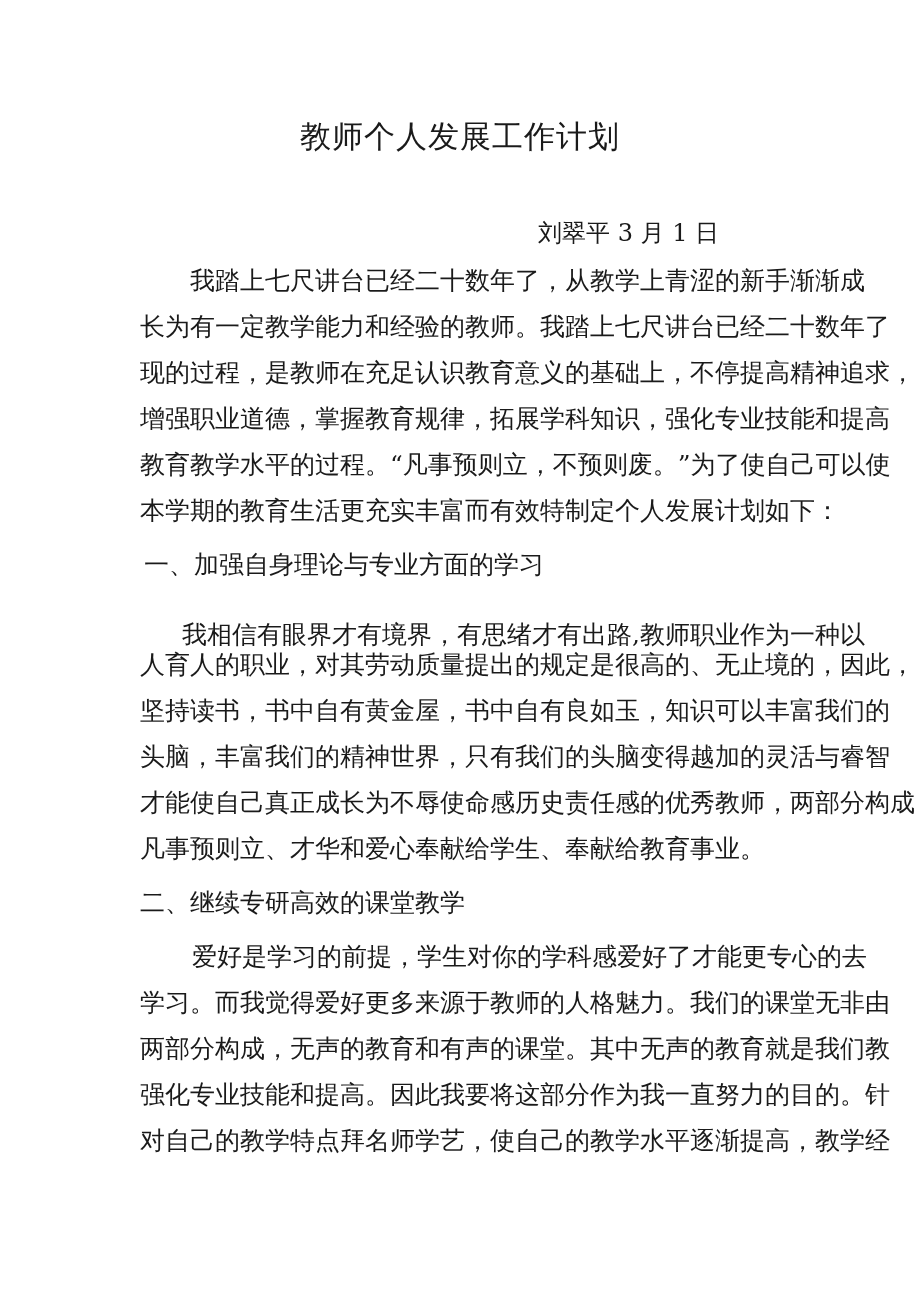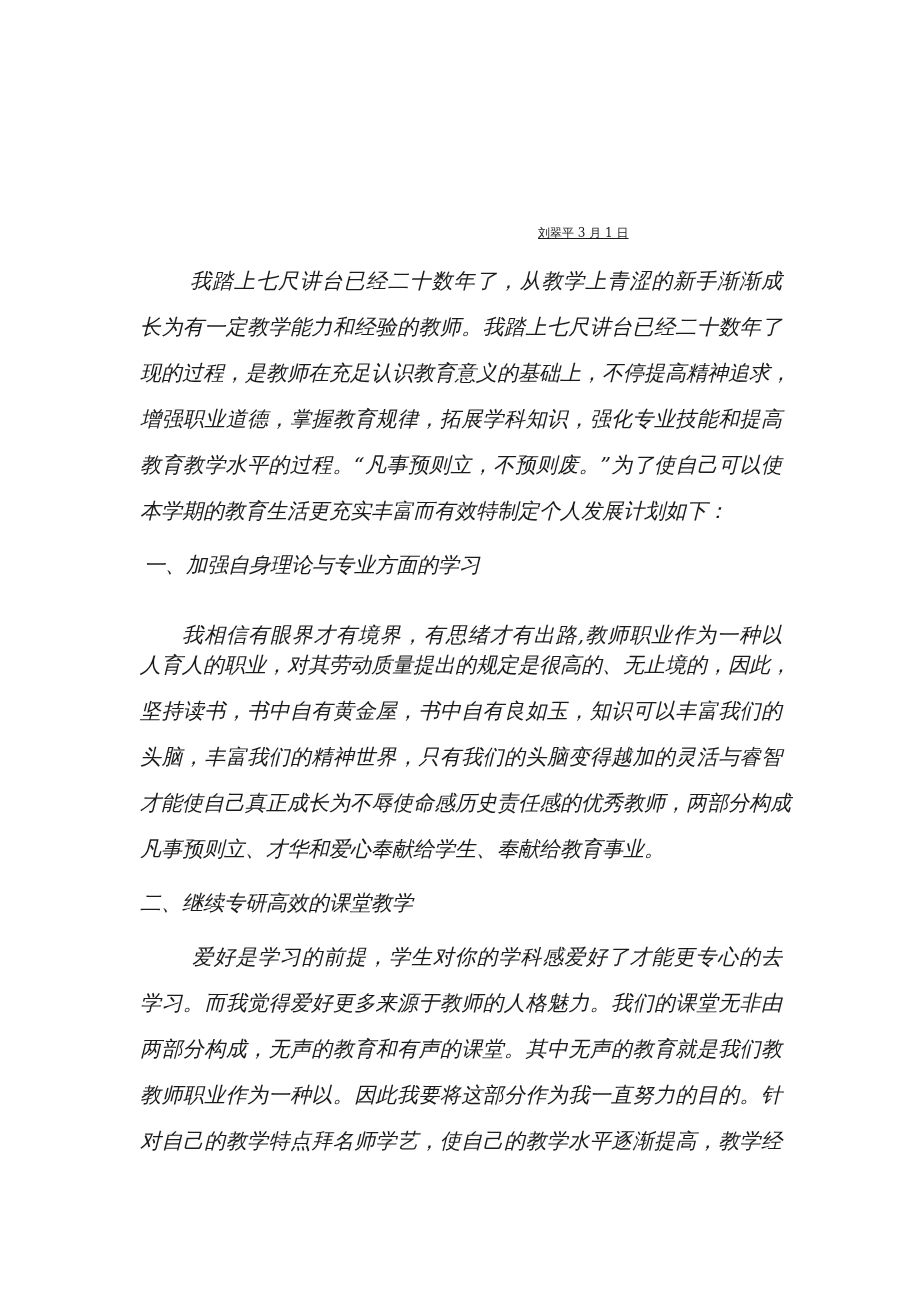--- a/index.html
+++ b/index.html
@@ -9,49 +9,50 @@
     color: #1a1a1a;
   }
   .page { position: absolute; left: 0; top: 0; width: 920px; height: 1302px; }
   .title {
     position: absolute; left: 0; top: 114px; width: 920px;
     text-align: center; font-size: 31px; letter-spacing: 1px; line-height: 44px;
     color: #1a1a1a;
   }
   .byline {
     position: absolute; left: 538px; top: 218px;
-    font-size: 12px; line-height: 30px; white-space: nowrap; text-decoration: underline;
+    font-size: 24px; line-height: 30px; white-space: nowrap;
   }
   .line {
     position: absolute; left: 140px; width: 642px;
-    font-size: 21px; line-height: 30px; white-space: nowrap;
-    text-align: justify; text-align-last: justify; font-style: italic;
+    font-size: 25px; line-height: 30px; white-space: nowrap;
+    text-align: justify; text-align-last: justify;
   }
   .line.last { text-align-last: left; }
   .line.heading { text-align-last: left; }
 </style>
 </head>
 <body>
 
 <div class="page">
+  <div class="title">教师个人发展工作计划</div>
   <div class="byline">刘翠平 3 月 1 日</div>
   <div id="body-lines">
       <div class="line" style="top: 266px; left: 190px; width: 592px;">我踏上七尺讲台已经二十数年了，从教学上青涩的新手渐渐成</div>
       <div class="line" style="top: 312px; left: 140px; width: 642px;">长为有一定教学能力和经验的教师。我踏上七尺讲台已经二十数年了</div>
       <div class="line" style="top: 358px; left: 140px; width: 642px;">现的过程，是教师在充足认识教育意义的基础上，不停提高精神追求，</div>
       <div class="line" style="top: 404px; left: 140px; width: 642px;">增强职业道德，掌握教育规律，拓展学科知识，强化专业技能和提高</div>
       <div class="line" style="top: 450px; left: 140px; width: 642px;">教育教学水平的过程。“凡事预则立，不预则废。”为了使自己可以使</div>
       <div class="line last" style="top: 496px; left: 140px; width: 642px;">本学期的教育生活更充实丰富而有效特制定个人发展计划如下：</div>
       <div class="line heading" style="top: 550px; left: 144px; width: 638px;">一、加强自身理论与专业方面的学习</div>
       <div class="line" style="top: 620px; left: 182px; width: 600px;">我相信有眼界才有境界，有思绪才有出路,教师职业作为一种以</div>
       <div class="line" style="top: 650px; left: 140px; width: 642px;">人育人的职业，对其劳动质量提出的规定是很高的、无止境的，因此，</div>
       <div class="line" style="top: 696px; left: 140px; width: 642px;">坚持读书，书中自有黄金屋，书中自有良如玉，知识可以丰富我们的</div>
       <div class="line" style="top: 742px; left: 140px; width: 642px;">头脑，丰富我们的精神世界，只有我们的头脑变得越加的灵活与睿智</div>
       <div class="line" style="top: 788px; left: 140px; width: 642px;">才能使自己真正成长为不辱使命感历史责任感的优秀教师，两部分构成</div>
       <div class="line last" style="top: 834px; left: 140px; width: 642px;">凡事预则立、才华和爱心奉献给学生、奉献给教育事业。</div>
       <div class="line heading" style="top: 888px; left: 140px; width: 642px;">二、继续专研高效的课堂教学</div>
       <div class="line" style="top: 942px; left: 192px; width: 590px;">爱好是学习的前提，学生对你的学科感爱好了才能更专心的去</div>
       <div class="line" style="top: 988px; left: 140px; width: 642px;">学习。而我觉得爱好更多来源于教师的人格魅力。我们的课堂无非由</div>
       <div class="line" style="top: 1034px; left: 140px; width: 642px;">两部分构成，无声的教育和有声的课堂。其中无声的教育就是我们教</div>
-      <div class="line" style="top: 1080px; left: 140px; width: 642px;">教师职业作为一种以。因此我要将这部分作为我一直努力的目的。针</div>
+      <div class="line" style="top: 1080px; left: 140px; width: 642px;">强化专业技能和提高。因此我要将这部分作为我一直努力的目的。针</div>
       <div class="line" style="top: 1126px; left: 140px; width: 642px;">对自己的教学特点拜名师学艺，使自己的教学水平逐渐提高，教学经</div>
     </div>
 </div>
 
 </body></html>

